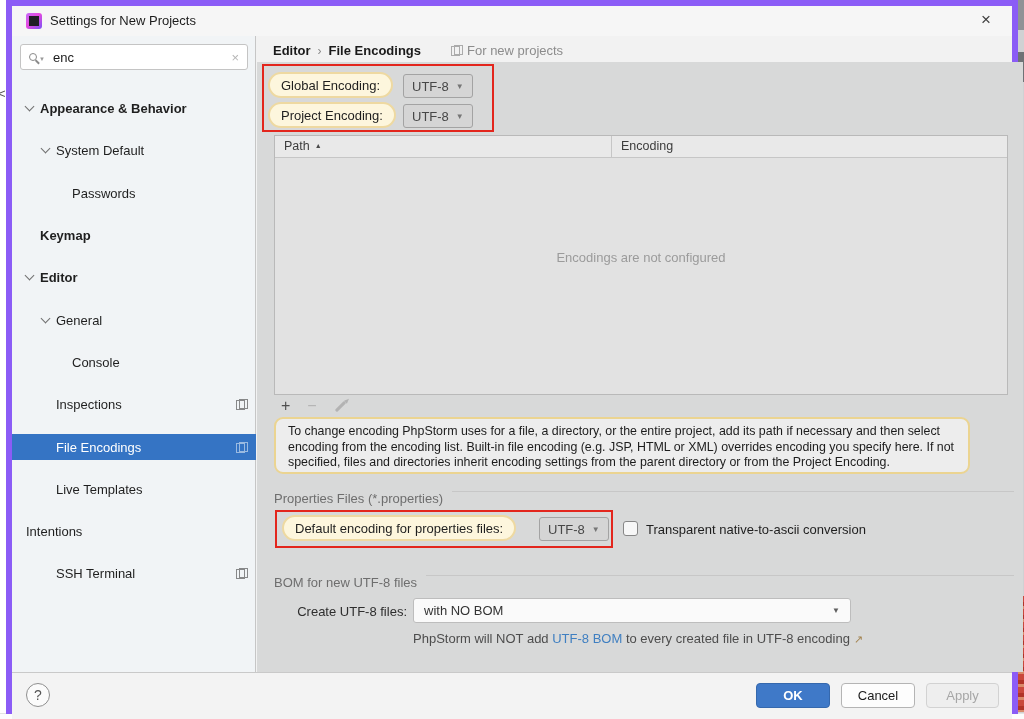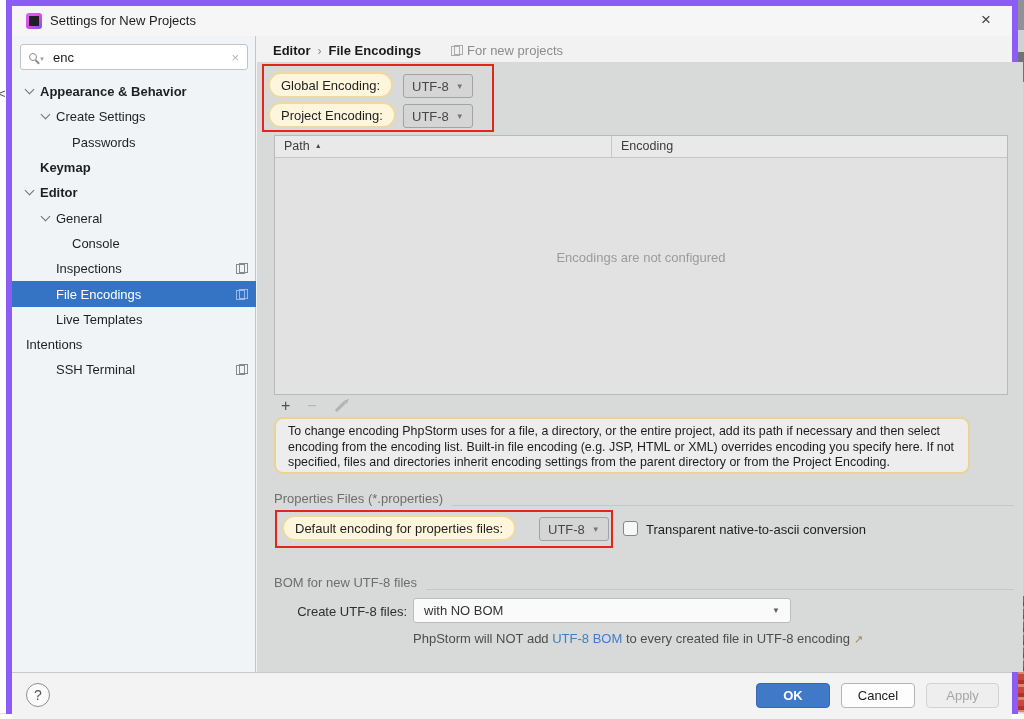--- a/index.html
+++ b/index.html
@@ -39,21 +39,21 @@
   #searchbox { position:absolute; left:8px; top:8px; width:228px; height:26px; background:#ffffff;
                border:1px solid #c4c4c4; border-radius:3px; display:flex; align-items:center; padding:0 8px; }
   .mag { width:8px; height:8px; border:1.5px solid #8a8a8a; border-radius:50%; position:relative; flex:none; }
   .mag::after { content:""; position:absolute; width:5px; height:1.5px; background:#8a8a8a;
                 transform:rotate(45deg); right:-4px; bottom:-2px; }
   .mag-caret { font-size:6px; color:#9a9a9a; margin:4px 0 0 2px; flex:none; }
   #search-text { margin-left:8px; font-size:13px; color:#1a1a1a; flex:1; }
   #search-clear { font-size:13px; color:#b5b5b5; flex:none; }
 
   #tree { position:absolute; left:0; top:43px; width:244px; }
-  .trow { display:flex; align-items:center; height:25.3px; font-size:13px; color:#1f1f1f; position:relative; }
+  .trow { display:flex; align-items:center; height:25.3px; font-size:13px; color:#1f1f1f; position:relative;margin-top:17px; }
   .trow.bold { font-weight:bold; }
   .trow.selected { background:#3574c4; color:#ffffff; }
   .chev { width:7px; height:7px; border-right:1.5px solid #707070; border-bottom:1.5px solid #707070;
           transform:rotate(45deg); margin:-4px 7px 0 0; flex:none; }
   .trow.selected .chev { border-color:#fff; }
   .hidden { visibility:hidden; }
   .copyic { position:relative; width:10px; height:11px; flex:none; margin-left:auto; margin-right:10px; opacity:.5; }
   .copyic::before { content:""; position:absolute; left:0; bottom:0; width:7px; height:8px; border:1px solid currentColor; }
   .copyic::after  { content:""; position:absolute; left:3px; top:0; width:7px; height:8px; border:1px solid currentColor; }
 
@@ -92,30 +92,30 @@
   .tb-minus { font-size:16px; color:#b3b3b3; line-height:14px; }
   .pencil { width:13px; height:3px; background:#b3b3b3; border-radius:1px; transform:rotate(-45deg); position:relative; }
   .pencil::after { content:""; position:absolute; right:-5px; top:-0.5px; border-left:5px solid #b3b3b3;
                    border-top:2px solid transparent; border-bottom:2px solid transparent; }
 
   
   #helpbox { position:absolute; left:262px; top:411px; width:696px; height:57px; background:#ededed;
              border:2px solid #ebd491; border-radius:9px; padding:5px 12px;
              font-size:12.4px; line-height:15.6px; color:#1c1c1c; }
 
-  .section-hdr { position:absolute; left:262px; width:740px; display:flex; align-items:flex-end;
+  .section-hdr { position:absolute; left:262px; width:740px; display:flex; align-items:flex-start;
                  font-size:13px; color:#6e6e6e; white-space:nowrap; }
   .section-hdr .line { flex:1; height:1px; background:#c7c7c7; margin-left:9px; }
   #props-hdr { top:485px; } #bom-hdr { top:569px; }
 
   .cb { position:absolute; width:15px; height:15px; background:#f7f7f7; border:1px solid #878787; border-radius:3px; }
   #cb-label { position:absolute; left:634px; top:516px; font-size:13px; color:#1e1e1e; }
 
   #create-label { position:absolute; left:262px; top:598px; width:133px; text-align:right; font-size:13px; color:#2e2e2e; }
-  #bom-combo { position:absolute; left:401px; top:592px; width:378px; height:25px; background:#fafafa;
+  #bom-combo { position:absolute; left:401px; top:592px; width:438px; height:25px; background:#fafafa;
                border:1px solid #bdbdbd; border-radius:3px; display:flex; align-items:center;
                padding:0 10px; font-size:13px; color:#333; }
   #bom-combo .arr { margin-left:auto; font-size:8px; color:#5f5f5f; }
   #bom-hint { position:absolute; left:401px; top:625px; font-size:13px; color:#4d4d4d; }
   #bom-hint .link { color:#3f7fc1; }
   #bom-hint .ext { color:#a3834f; font-size:11px; margin-left:4px; }
 
   
   #footer-line { position:absolute; left:0; top:666px; width:100%; height:1px; background:#c9c9c9; }
   #footer { position:absolute; left:0; top:667px; width:100%; height:46px; background:#f3f3f3; }
@@ -165,21 +165,21 @@
     </div>
     <div id="tree">
 
     <div class="trow bold" style="padding-left: 14px;">
           <span class="chev"></span>
           <span class="tlabel">Appearance &amp; Behavior</span>
           <span class="copyic hidden"></span>
         </div>
         <div class="trow" style="padding-left: 30px;">
           <span class="chev"></span>
-          <span class="tlabel">Create Settings</span>
+          <span class="tlabel">System Default</span>
           <span class="copyic hidden"></span>
         </div>
         <div class="trow" style="padding-left: 46px;">
           <span class="chev hidden"></span>
           <span class="tlabel">Passwords</span>
           <span class="copyic hidden"></span>
         </div>
         <div class="trow bold" style="padding-left: 14px;">
           <span class="chev hidden"></span>
           <span class="tlabel">Keymap</span>

